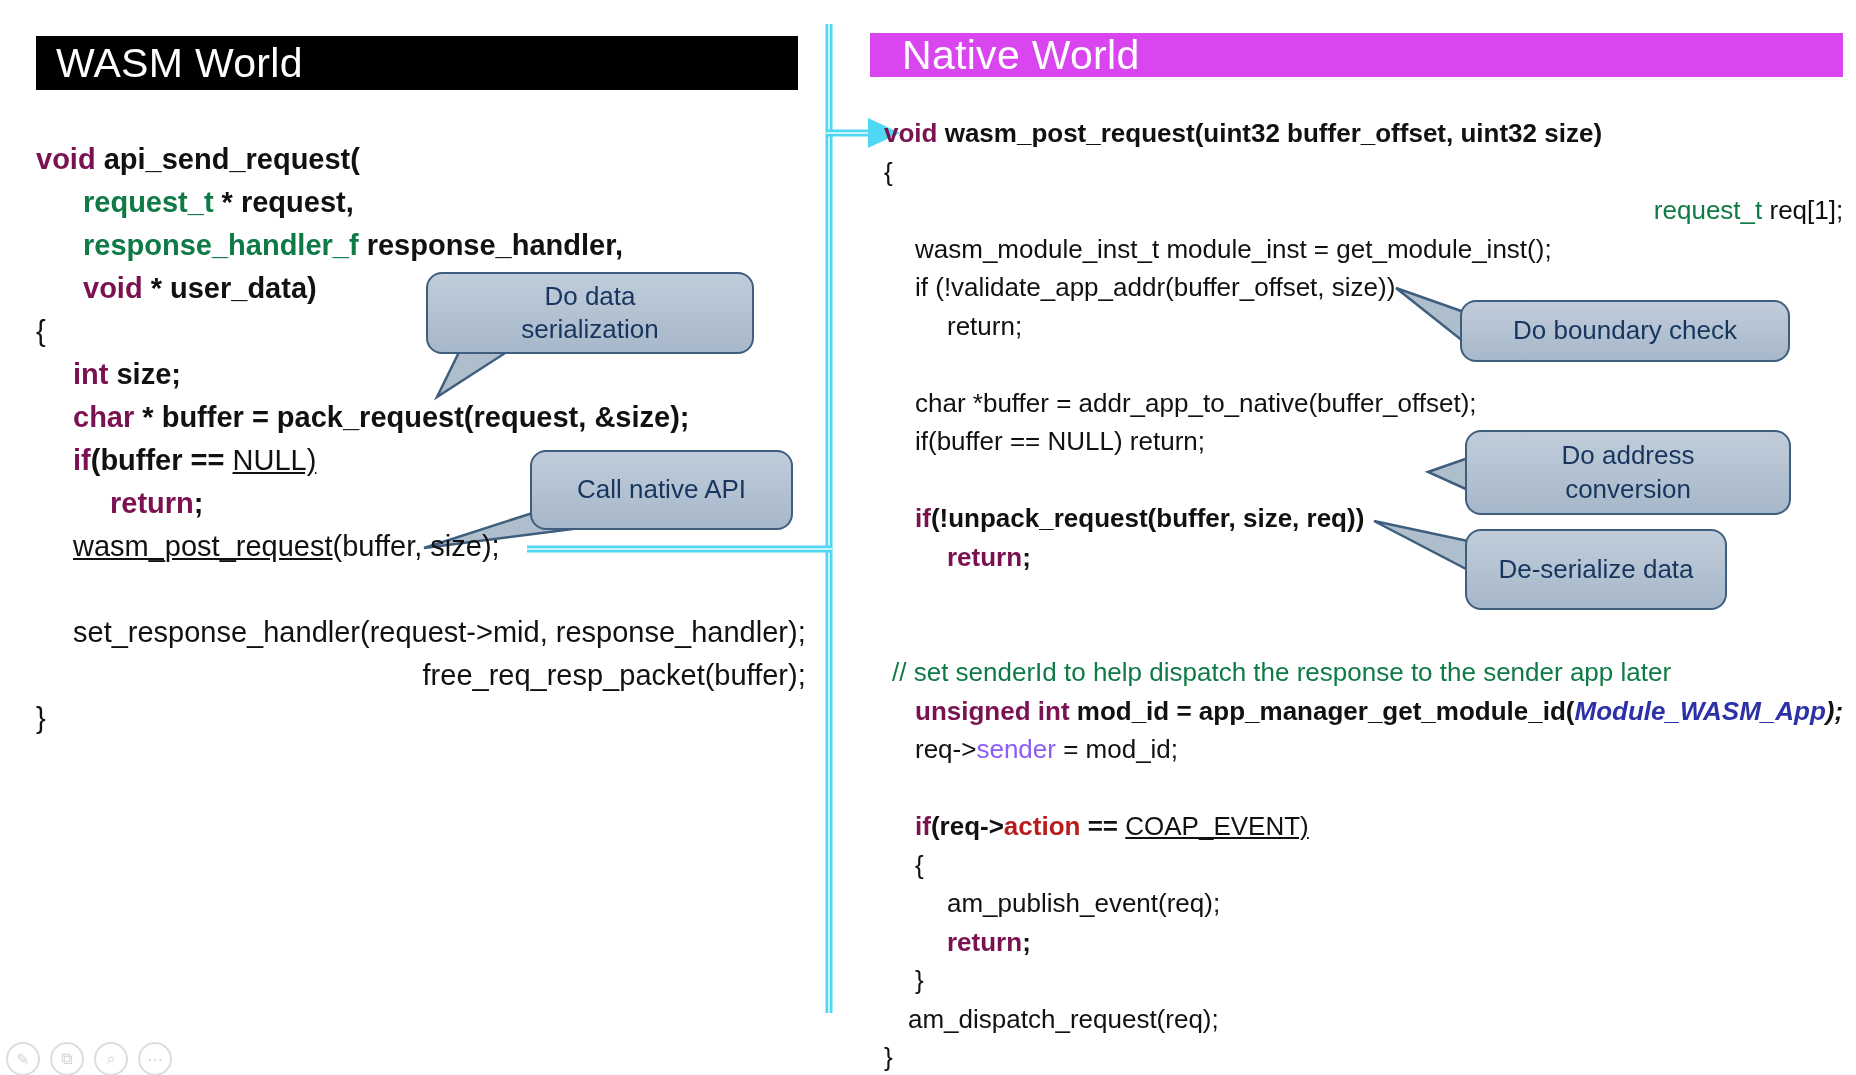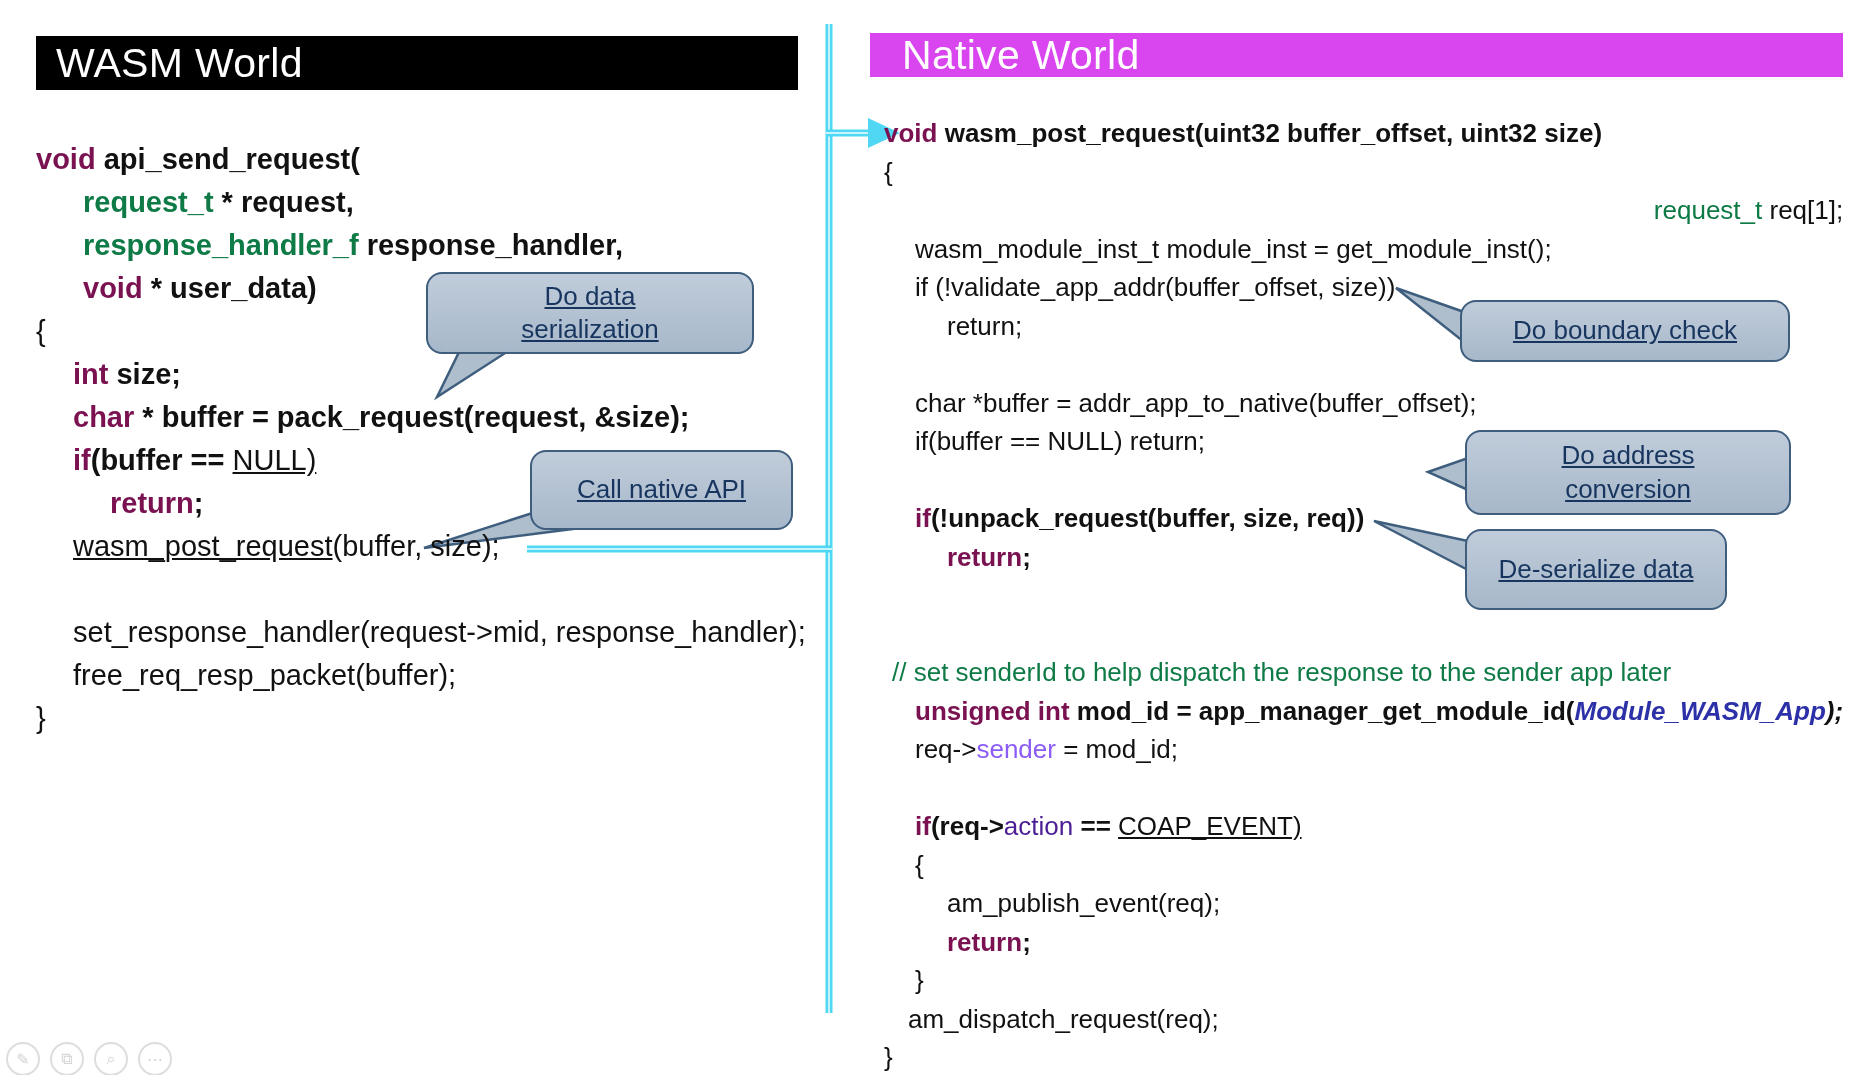--- a/index.html
+++ b/index.html
@@ -21,36 +21,35 @@
   .code-right{left:884px;top:114px;font-size:26px;line-height:38.5px;}
   .code-line{white-space:pre;}
   .s-kw{color:#7a1150;font-weight:bold;}
   .s-ty{color:#0e7a45;font-weight:bold;}
   .s-tyn{color:#0e7a45;}
   .s-b{font-weight:bold;}
   .s-n{}
   .s-ub{font-weight:normal;text-decoration:underline;}
   .s-cm{color:#0e7a45;}
   .s-mb{color:#8b5cf6;}
-  .s-mbb{color:#4c1d95;font-weight:normal;}
+  .s-mbb{color:#b91c1c;font-weight:bold;}
   .s-mi{color:#2d31a8;font-weight:bold;font-style:italic;}
   .s-bi{font-weight:bold;font-style:italic;}
 
   
   .overlay{position:absolute;left:0;top:0;width:1856px;height:1075px;pointer-events:none;}
 
   
   .callout{
     position:absolute;box-sizing:border-box;
     background:linear-gradient(180deg,#c0ccda 0%,#a7b8ca 100%);
     border:2.5px solid #3f5e7e;border-radius:16px;
     color:#17355e;font-size:26px;line-height:1.28;
     display:flex;align-items:center;justify-content:center;text-align:center;
     white-space:pre-line;
-    text-decoration:underline;
   }
   #co-serialization{left:426px;top:272px;width:328px;height:82px;}
   #co-call-native{left:530px;top:450px;width:263px;height:80px;}
   #co-boundary{left:1460px;top:300px;width:330px;height:62px;}
   #co-address{left:1465px;top:430px;width:326px;height:85px;}
   #co-deserialize{left:1465px;top:529px;width:262px;height:81px;}
 
   
   .pres-toolbar{position:absolute;left:6px;top:1042px;display:flex;gap:10px;opacity:.5;}
   .pres-icon{
@@ -104,21 +103,21 @@
       <div class="code-line" style="padding-left: 47px;"><span class="s-ty">response_handler_f</span><span class="s-b"> response_handler,</span></div>
       <div class="code-line" style="padding-left: 47px;"><span class="s-kw">void</span><span class="s-b"> * user_data)</span></div>
       <div class="code-line"><span class="s-n">{</span></div>
       <div class="code-line" style="padding-left: 37px;"><span class="s-kw">int</span><span class="s-b"> size;</span></div>
       <div class="code-line" style="padding-left: 37px;"><span class="s-kw">char</span><span class="s-b"> * buffer = pack_request(request, &amp;size);</span></div>
       <div class="code-line" style="padding-left: 37px;"><span class="s-kw">if</span><span class="s-b">(buffer == </span><span class="s-ub">NULL)</span></div>
       <div class="code-line" style="padding-left: 74px;"><span class="s-kw">return</span><span class="s-b">;</span></div>
       <div class="code-line" style="padding-left: 37px;"><span class="s-ub">wasm_post_request</span><span class="s-n">(buffer, size);</span></div>
       <div class="code-line">&nbsp;</div>
       <div class="code-line" style="padding-left: 37px;"><span class="s-n">set_response_handler(request-&gt;mid, response_handler);</span></div>
-      <div class="code-line" style="padding-left: 37px;"><span class="s-n">free_req_resp_packet(buffer);</span></div>
+      <div class="code-line" style="padding-left: 37px; text-align: right;"><span class="s-n">free_req_resp_packet(buffer);</span></div>
       <div class="code-line"><span class="s-n">}</span></div>
     </div>
   <div class="code code-right">
       <div class="code-line"><span class="s-kw">void</span><span class="s-b"> wasm_post_request(uint32 buffer_offset, uint32 size)</span></div>
       <div class="code-line"><span class="s-n">{</span></div>
       <div class="code-line" style="padding-left: 31px; text-align: right;"><span class="s-tyn">request_t</span><span class="s-n"> req[1];</span></div>
       <div class="code-line" style="padding-left: 31px;"><span class="s-n">wasm_module_inst_t module_inst = get_module_inst();</span></div>
       <div class="code-line" style="padding-left: 31px;"><span class="s-n">if (!validate_app_addr(buffer_offset, size))</span></div>
       <div class="code-line" style="padding-left: 63px;"><span class="s-n">return;</span></div>
       <div class="code-line">&nbsp;</div>

